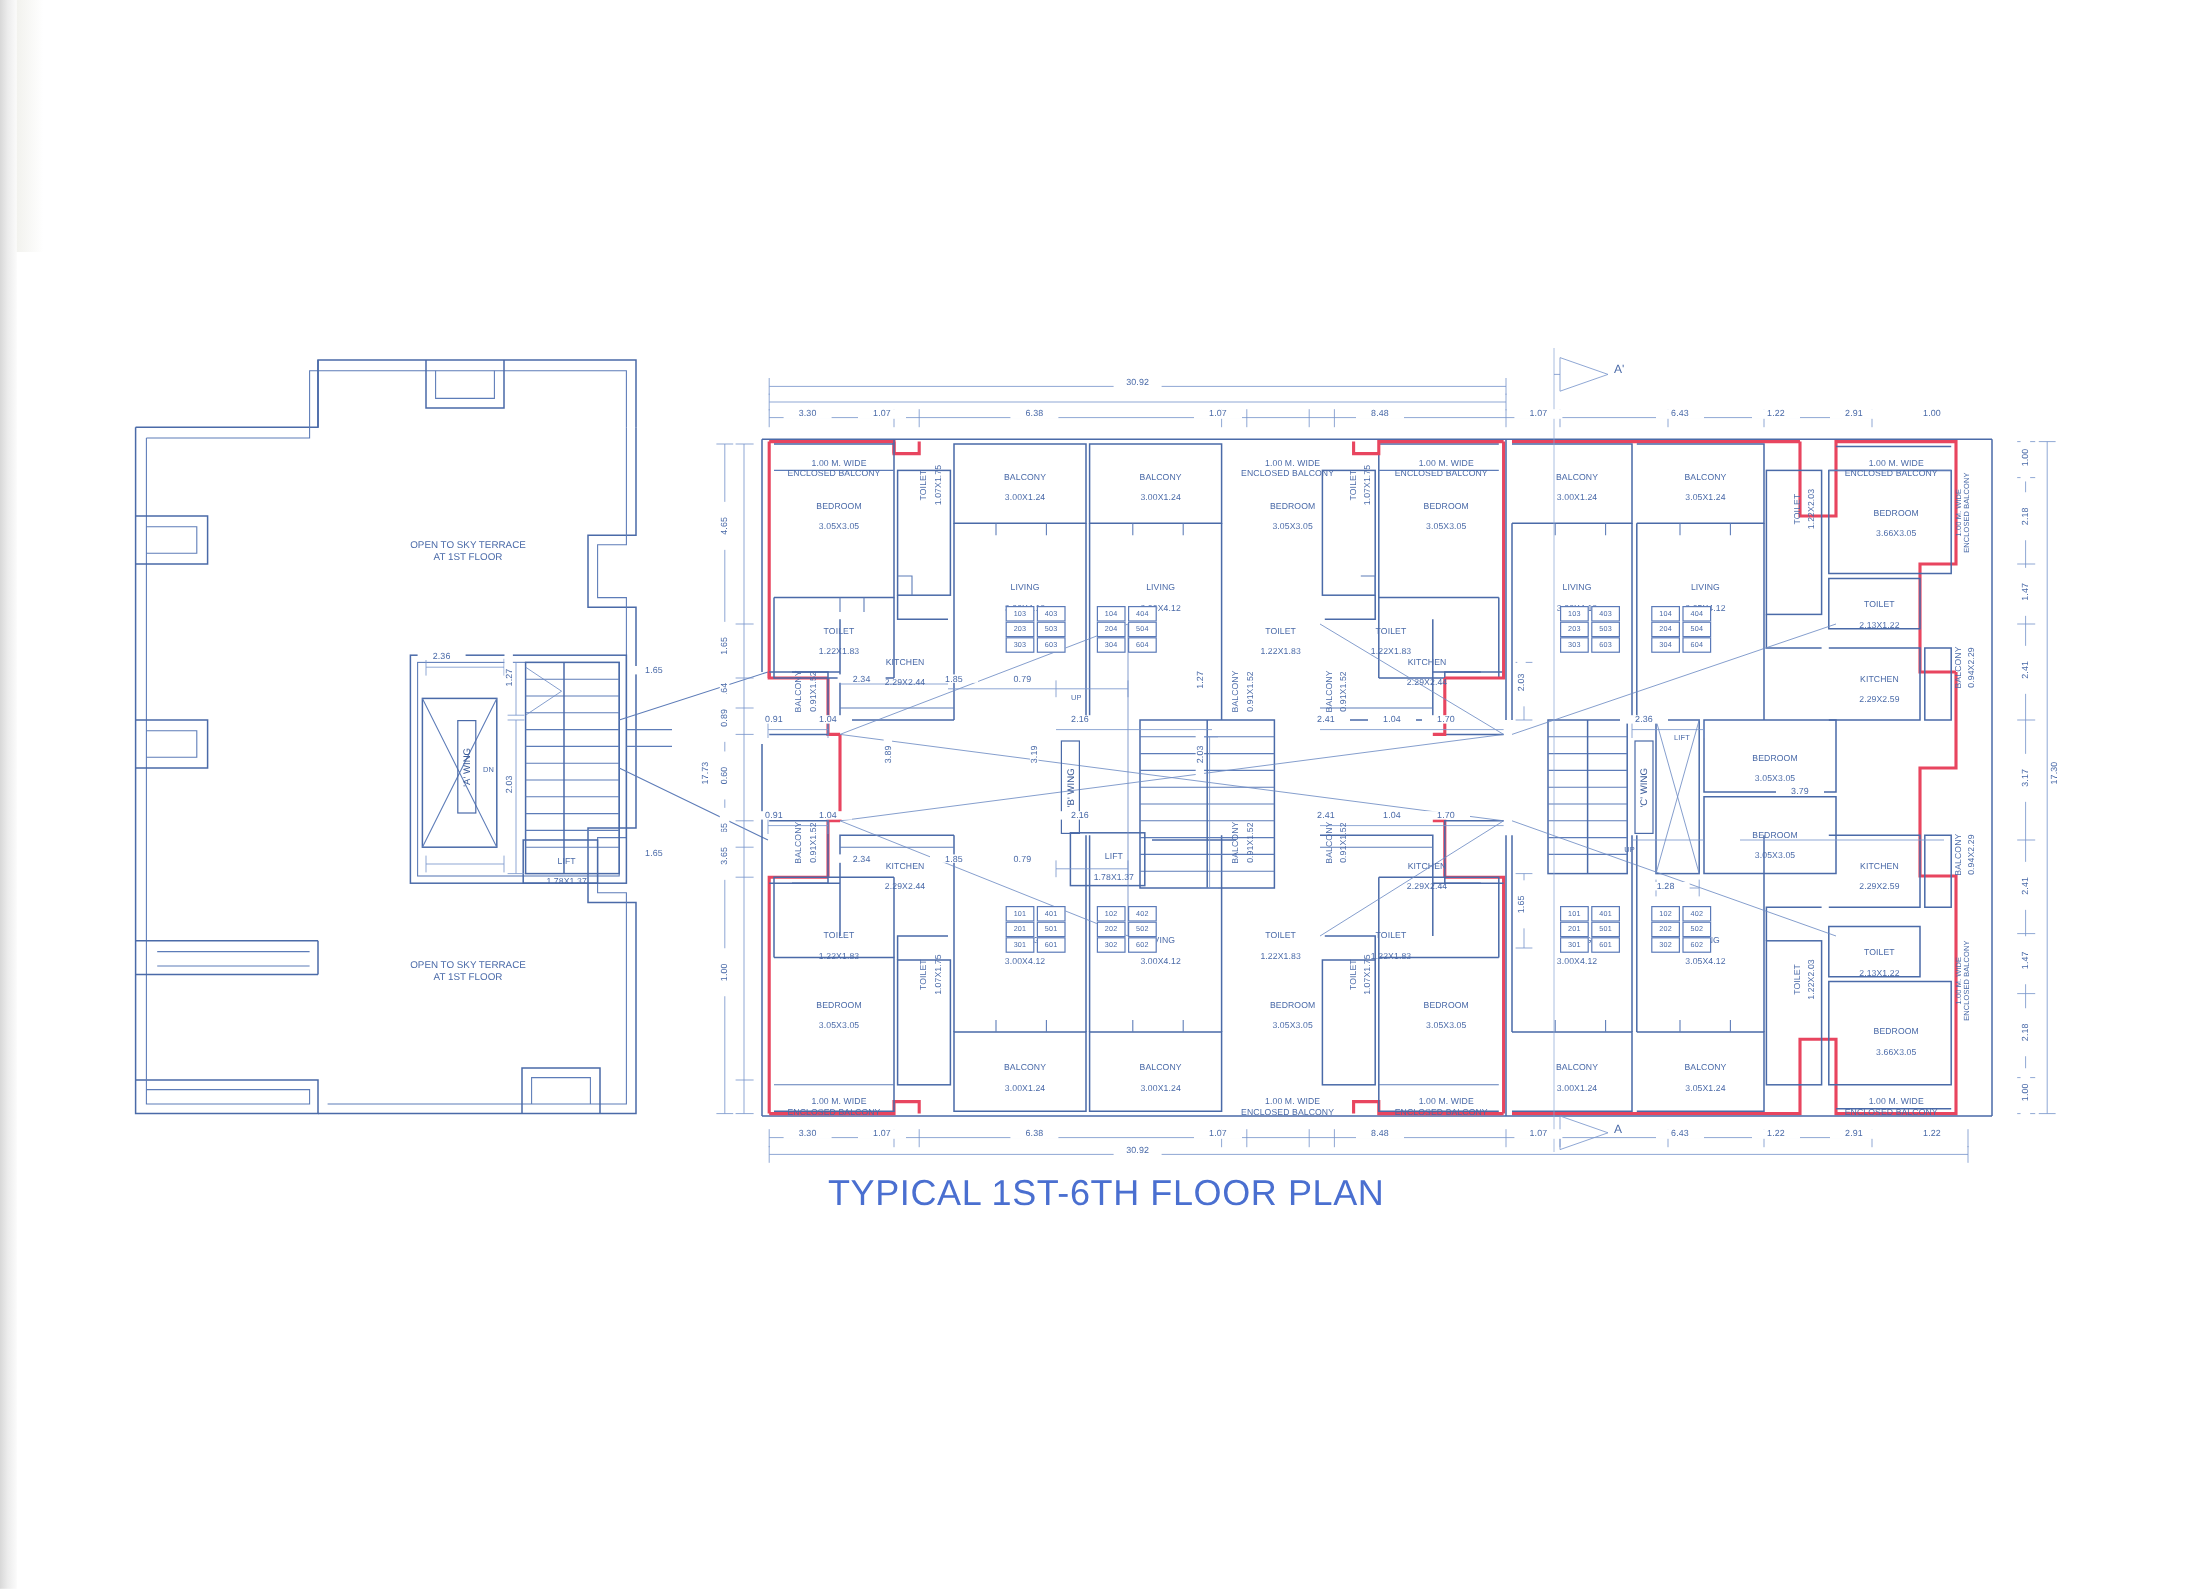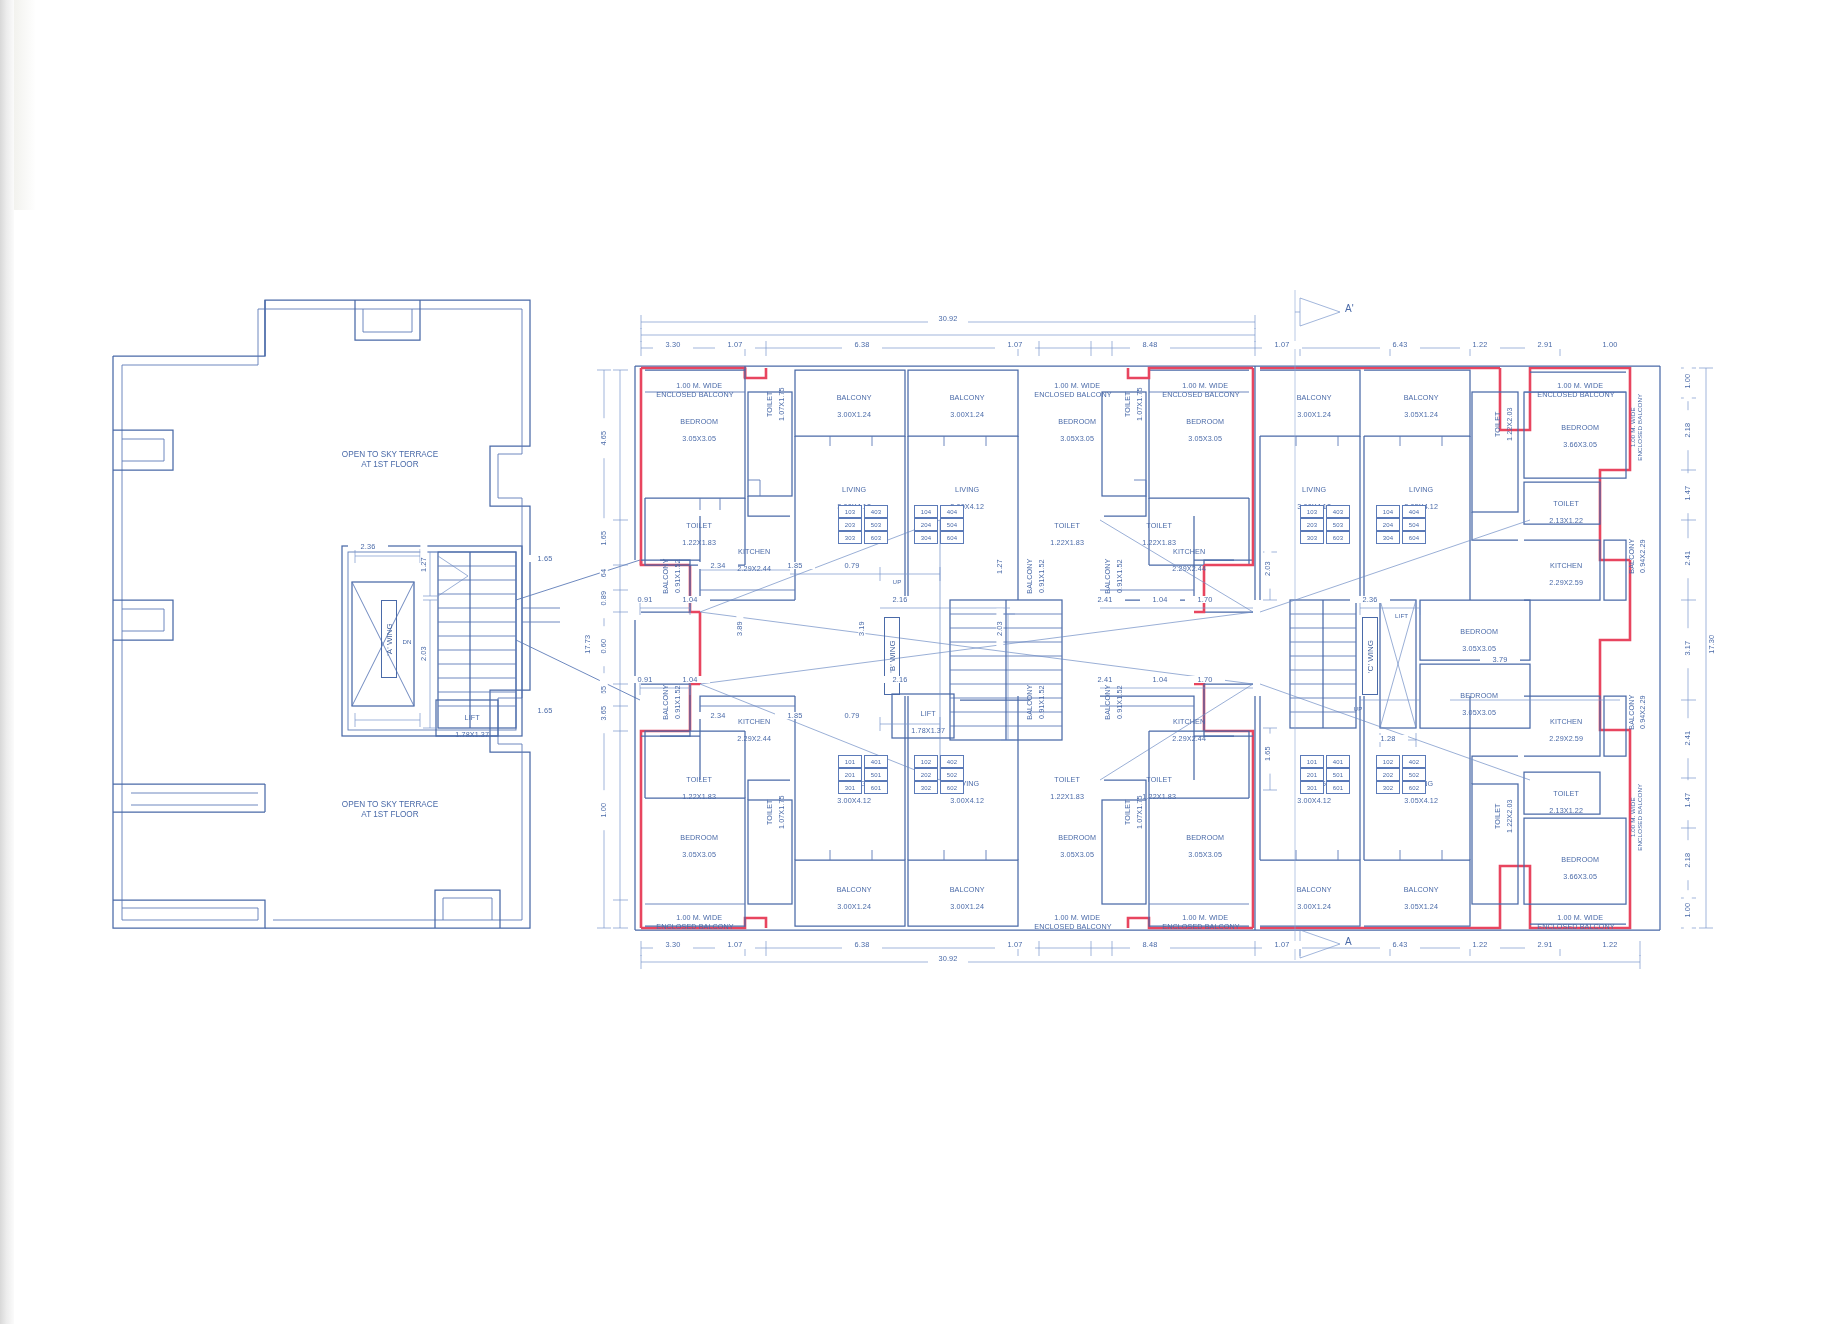--- a/index.html
+++ b/index.html
@@ -345,20 +345,21 @@
 
     <g>
       <path class="dimd" d="M1295,290 L1295,960"></path>
       <path class="dim" d="M1300,298 L1340,312 L1300,326 Z" fill="none"></path>
       <path class="dim" d="M1295,312 L1300,312"></path>
       <path class="dim" d="M1300,930 L1340,944 L1300,958 Z" fill="none"></path>
       <path class="dim" d="M1295,944 L1300,944"></path>
     </g>
   </svg>
 
+  <div class="title">TYPICAL 1ST-6TH FLOOR PLAN</div>
 
   <div class="terr" style="left:300px;top:450px;width:180px;">OPEN TO SKY TERRACE
 AT 1ST FLOOR</div>
   <div class="terr" style="left:300px;top:800px;width:180px;">OPEN TO SKY TERRACE
 AT 1ST FLOOR</div>
 
   <div class="secmk" style="left:1345px;top:303px;">A'</div>
   <div class="secmk" style="left:1345px;top:936px;">A</div>
 
   <div class="wingbox" style="left:381px;top:600px;width:14px;height:76px;">

